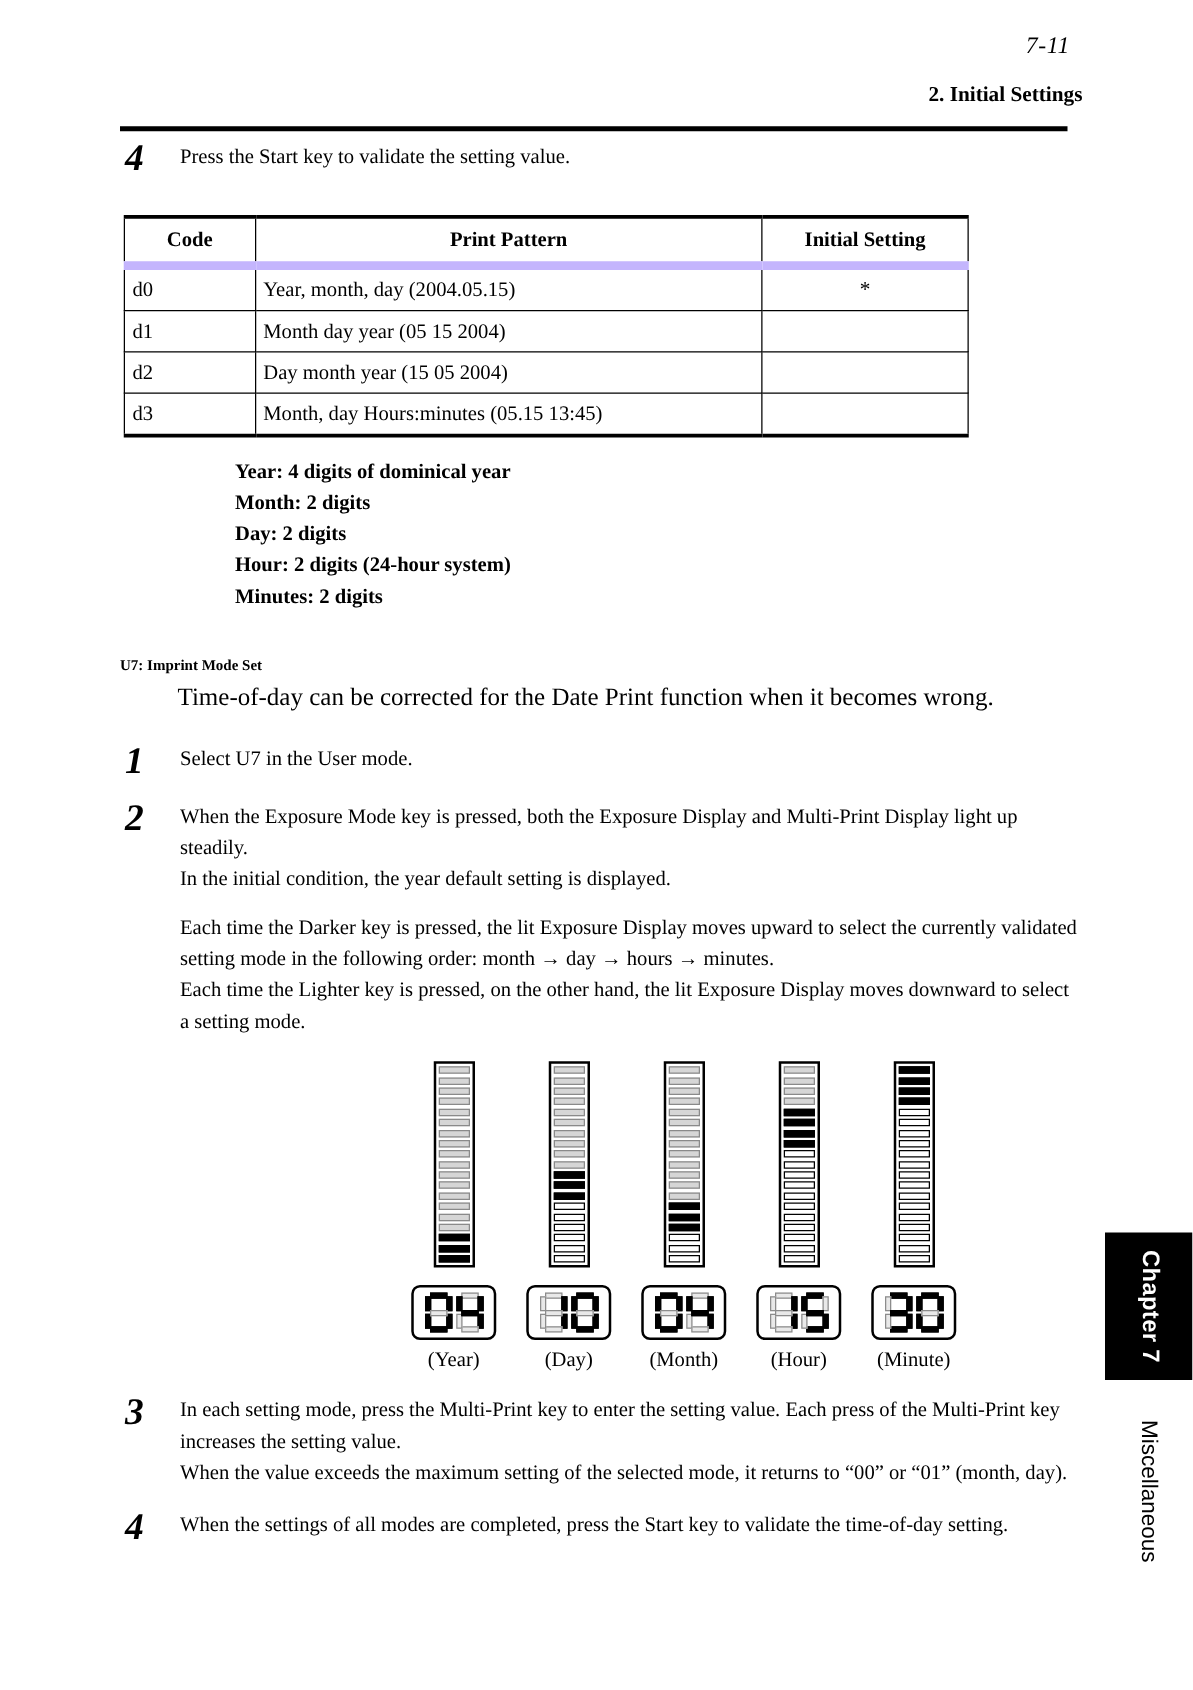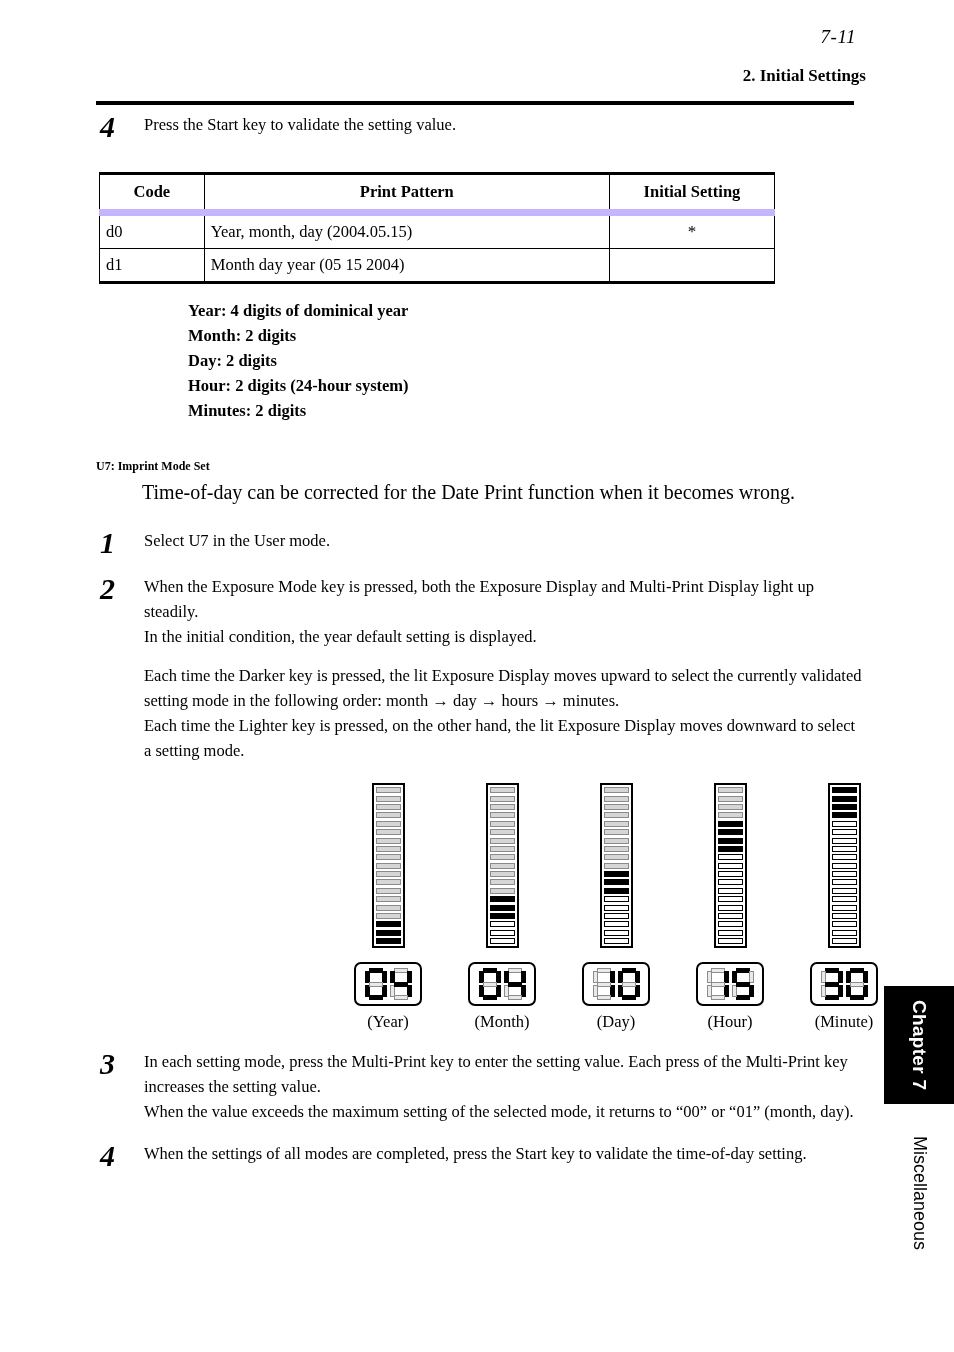--- a/index.html
+++ b/index.html
@@ -133,22 +133,22 @@
   }
 
   
   .figure {
     margin-top: 20px;
     position: relative;
     height: 260px;
   }
   .led-row {
     display: flex;
-    justify-content: flex-end;
-    gap: 74px;
+    justify-content: center;
+    gap: 52px;
     padding-left: 134px;
   }
   .led-col {
     width: 40px;
     display: flex;
     flex-direction: column;
     align-items: center;
   }
   .bargraph {
     width: 33px;
@@ -287,20 +287,30 @@
       <tr>
         <td class="col-code">d0</td>
         <td class="col-pattern">Year, month, day (2004.05.15)</td>
         <td class="col-initial">*</td>
       </tr>
       <tr>
         <td class="col-code">d1</td>
         <td class="col-pattern">Month day year (05 15 2004)</td>
         <td class="col-initial"></td>
       </tr>
+      <tr>
+        <td class="col-code">d2</td>
+        <td class="col-pattern">Day month year (15 05 2004)</td>
+        <td class="col-initial"></td>
+      </tr>
+      <tr>
+        <td class="col-code">d3</td>
+        <td class="col-pattern">Month, day Hours:minutes (05.15  13:45)</td>
+        <td class="col-initial"></td>
+      </tr>
     </tbody>
   </table>
 
   <div class="spec-list">
     <div>Year: 4 digits of dominical year</div>
     <div>Month: 2 digits</div>
     <div>Day: 2 digits</div>
     <div>Hour: 2 digits (24-hour system)</div>
     <div>Minutes: 2 digits</div>
   </div>
@@ -376,64 +386,20 @@
             <div class="seg dim"></div>
             <div class="seg dim"></div>
             <div class="seg dim"></div>
             <div class="seg dim"></div>
             <div class="seg dim"></div>
             <div class="seg dim"></div>
             <div class="seg dim"></div>
             <div class="seg dim"></div>
             <div class="seg dim"></div>
             <div class="seg dim"></div>
-            <div class="seg dim"></div>
-            <div class="seg dim"></div>
-            <div class="seg dim"></div>
-            <div class="seg on"></div>
-            <div class="seg on"></div>
-            <div class="seg on"></div>
-            <div class="seg "></div>
-            <div class="seg "></div>
-            <div class="seg "></div>
-          </div>
-          <div class="sevenseg">
-            <div class="digit">
-              <i class="sa lit"></i>
-              <i class="sb lit"></i>
-              <i class="sc lit"></i>
-              <i class="sd lit"></i>
-              <i class="se lit"></i>
-              <i class="sf lit"></i>
-              <i class="sg"></i>
-            </div>
-            <div class="digit">
-              <i class="sa"></i>
-              <i class="sb lit"></i>
-              <i class="sc lit"></i>
-              <i class="sd"></i>
-              <i class="se"></i>
-              <i class="sf lit"></i>
-              <i class="sg lit"></i>
-            </div>
-          </div>
-          <div class="led-caption">(Month)</div>
-        </div>
-        <div class="led-col">
-          <div class="bargraph">
-            <div class="seg dim"></div>
-            <div class="seg dim"></div>
-            <div class="seg dim"></div>
-            <div class="seg dim"></div>
-            <div class="seg dim"></div>
-            <div class="seg dim"></div>
-            <div class="seg dim"></div>
-            <div class="seg dim"></div>
-            <div class="seg dim"></div>
-            <div class="seg dim"></div>
             <div class="seg on"></div>
             <div class="seg on"></div>
             <div class="seg on"></div>
             <div class="seg "></div>
             <div class="seg "></div>
             <div class="seg "></div>
             <div class="seg "></div>
             <div class="seg "></div>
             <div class="seg "></div>
           </div>
@@ -451,20 +417,64 @@
               <i class="sa lit"></i>
               <i class="sb lit"></i>
               <i class="sc lit"></i>
               <i class="sd lit"></i>
               <i class="se lit"></i>
               <i class="sf lit"></i>
               <i class="sg"></i>
             </div>
           </div>
           <div class="led-caption">(Day)</div>
+        </div>
+        <div class="led-col">
+          <div class="bargraph">
+            <div class="seg dim"></div>
+            <div class="seg dim"></div>
+            <div class="seg dim"></div>
+            <div class="seg dim"></div>
+            <div class="seg dim"></div>
+            <div class="seg dim"></div>
+            <div class="seg dim"></div>
+            <div class="seg dim"></div>
+            <div class="seg dim"></div>
+            <div class="seg dim"></div>
+            <div class="seg dim"></div>
+            <div class="seg dim"></div>
+            <div class="seg dim"></div>
+            <div class="seg on"></div>
+            <div class="seg on"></div>
+            <div class="seg on"></div>
+            <div class="seg "></div>
+            <div class="seg "></div>
+            <div class="seg "></div>
+          </div>
+          <div class="sevenseg">
+            <div class="digit">
+              <i class="sa lit"></i>
+              <i class="sb lit"></i>
+              <i class="sc lit"></i>
+              <i class="sd lit"></i>
+              <i class="se lit"></i>
+              <i class="sf lit"></i>
+              <i class="sg"></i>
+            </div>
+            <div class="digit">
+              <i class="sa"></i>
+              <i class="sb lit"></i>
+              <i class="sc lit"></i>
+              <i class="sd"></i>
+              <i class="se"></i>
+              <i class="sf lit"></i>
+              <i class="sg lit"></i>
+            </div>
+          </div>
+          <div class="led-caption">(Month)</div>
         </div>
         <div class="led-col">
           <div class="bargraph">
             <div class="seg dim"></div>
             <div class="seg dim"></div>
             <div class="seg dim"></div>
             <div class="seg dim"></div>
             <div class="seg on"></div>
             <div class="seg on"></div>
             <div class="seg on"></div>

